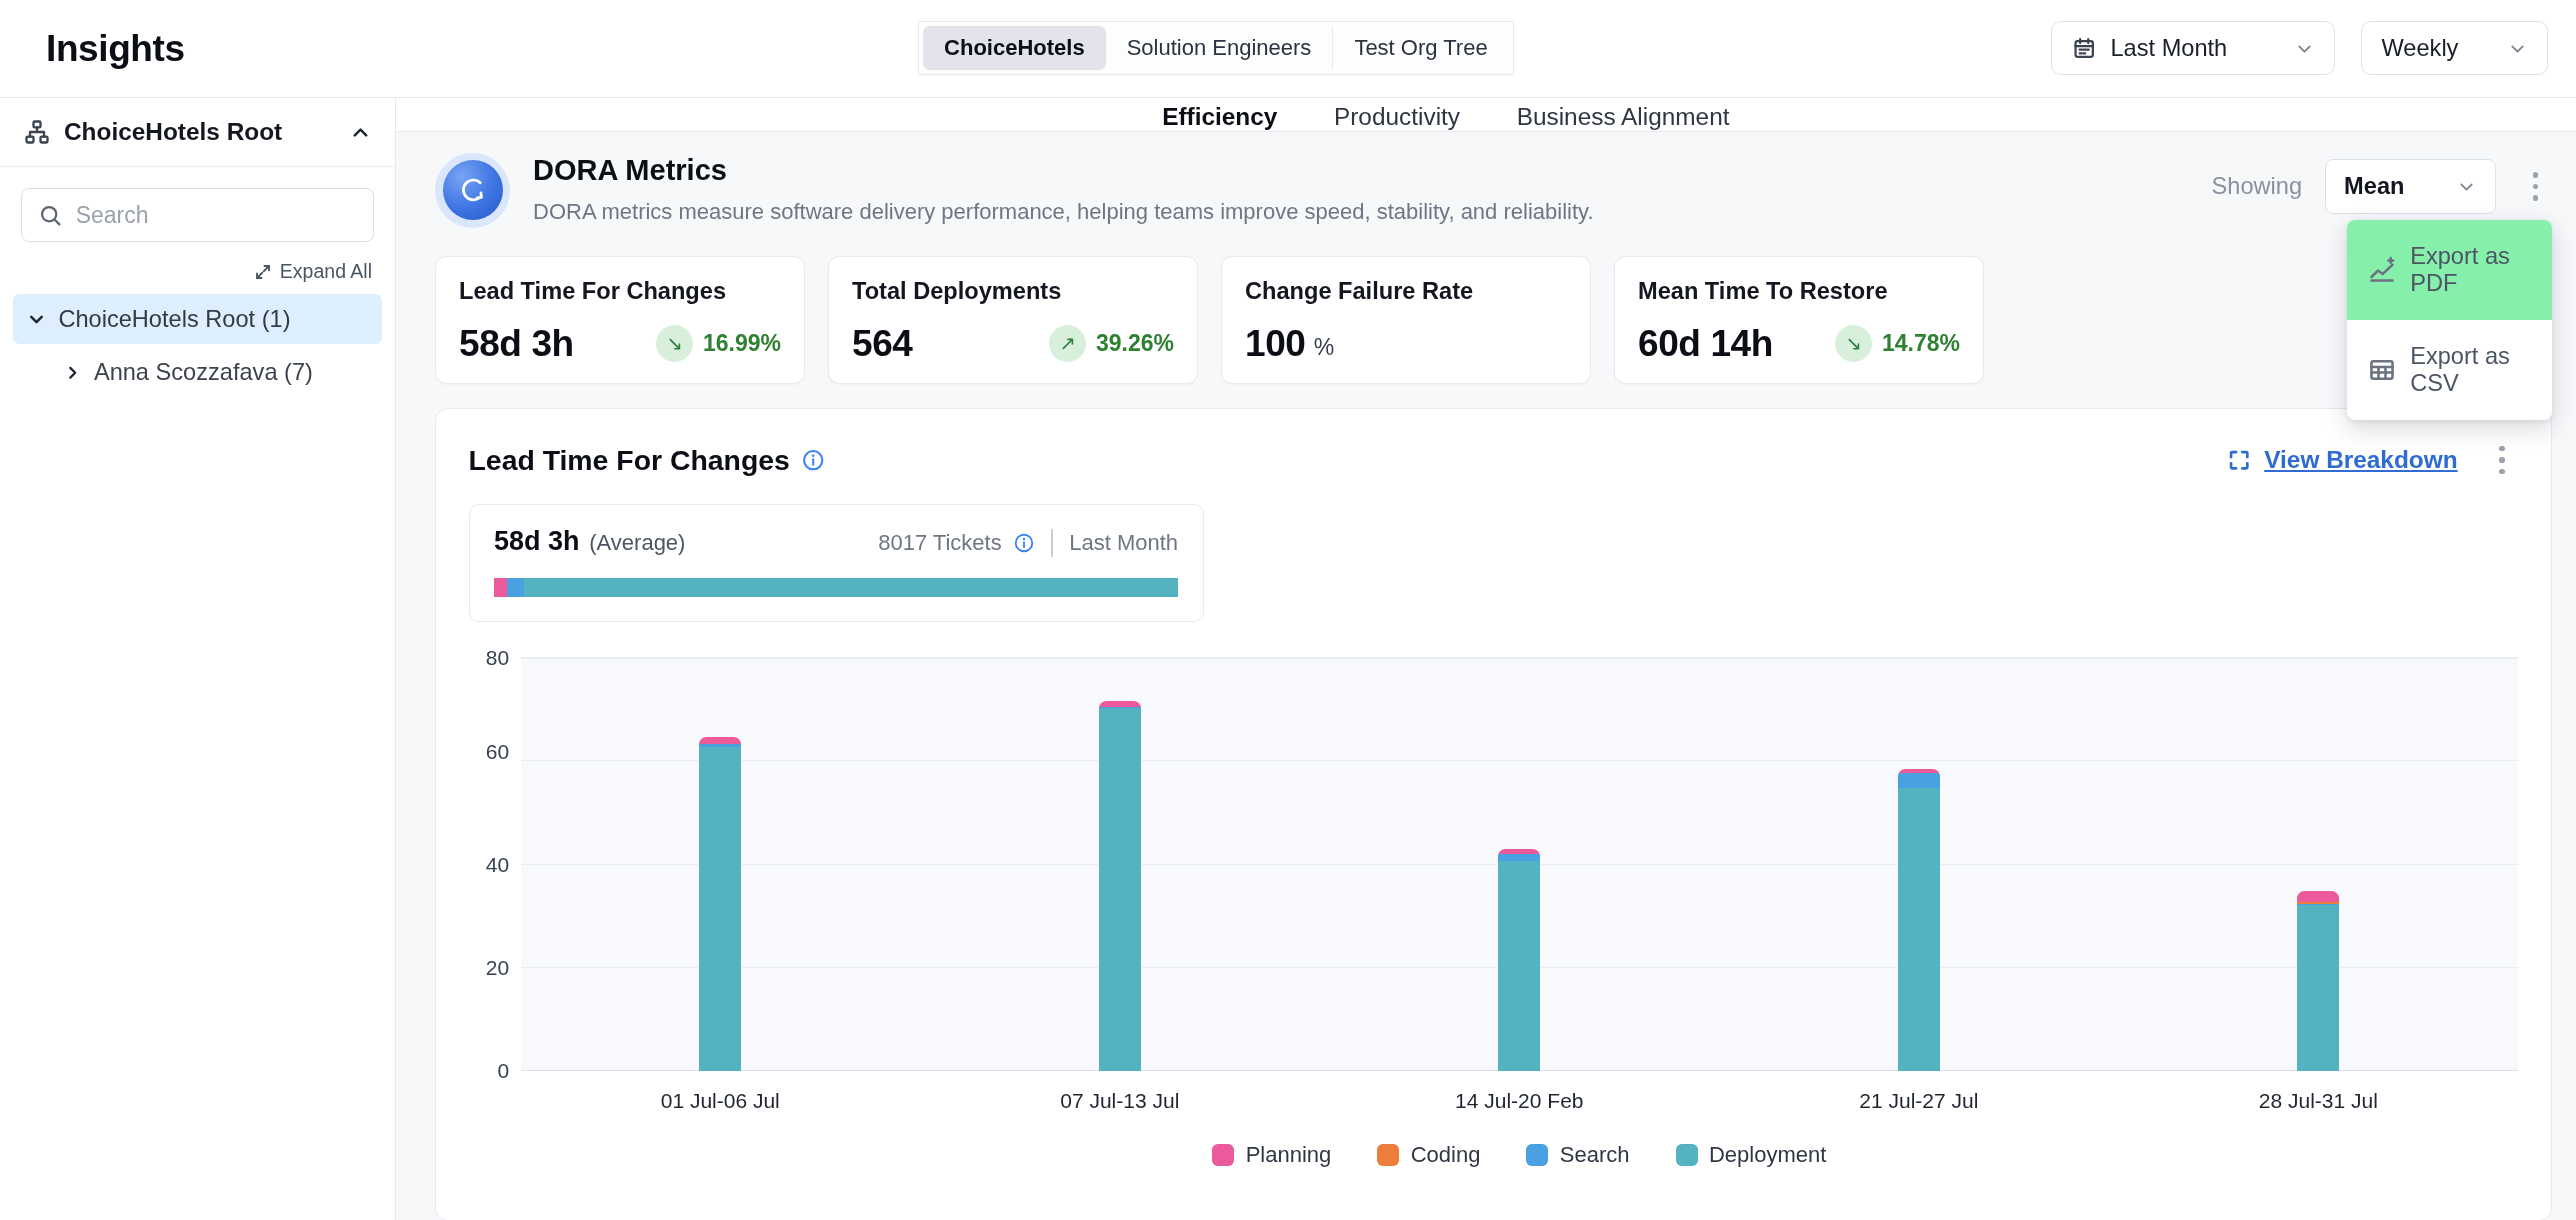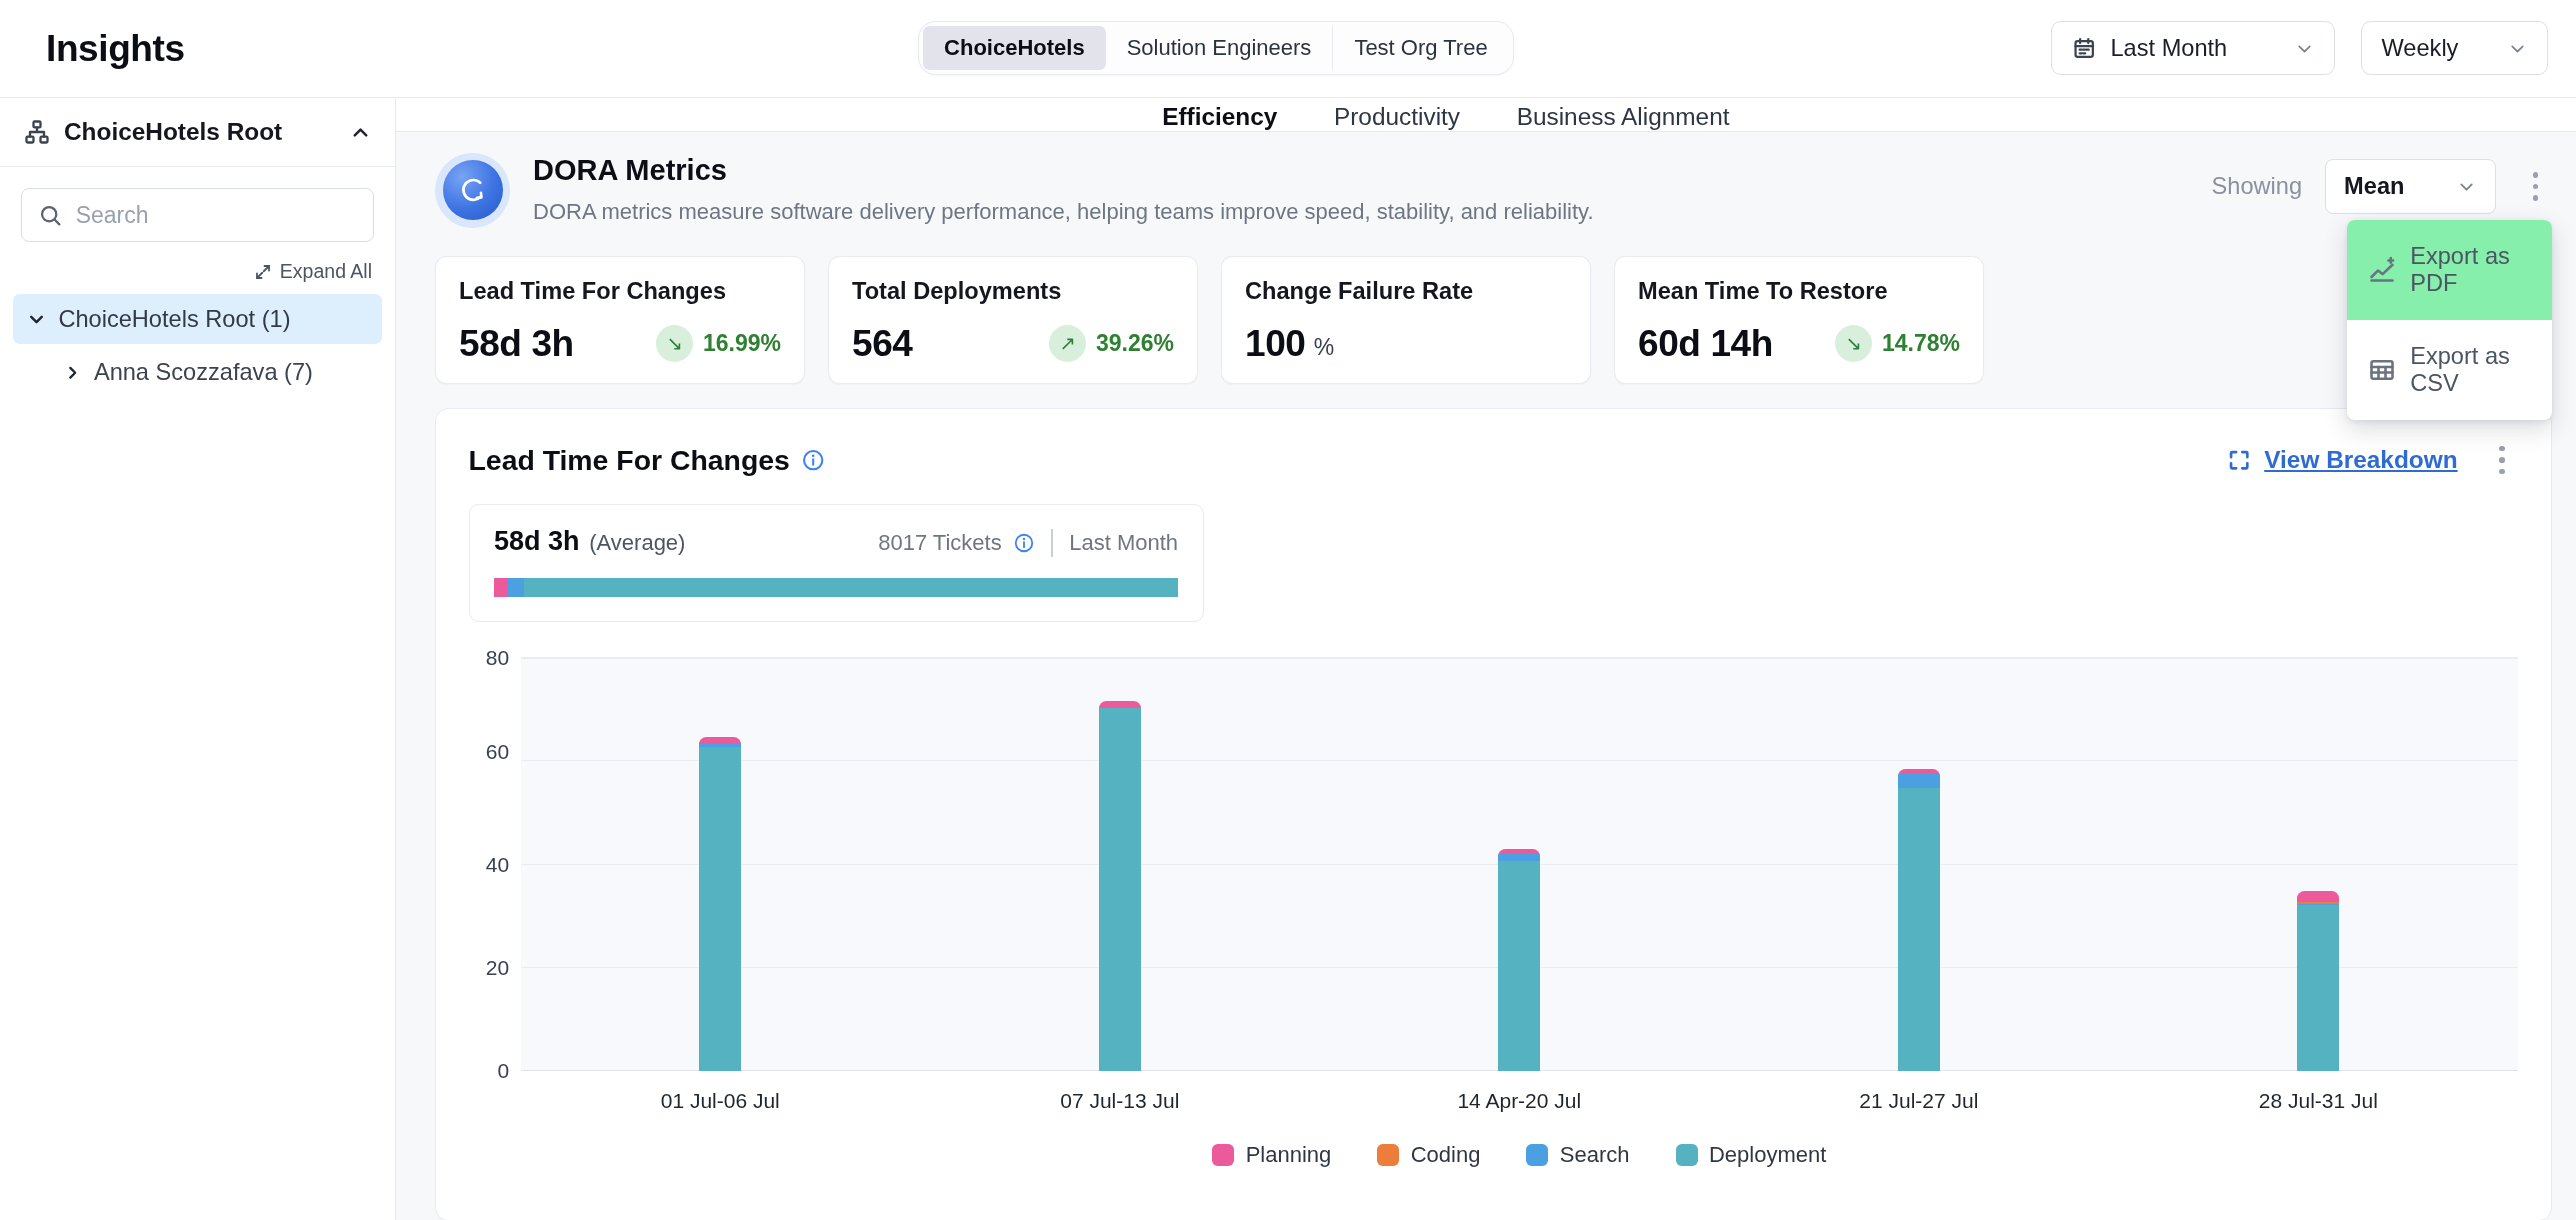--- a/index.html
+++ b/index.html
@@ -4,21 +4,21 @@
 <style>
   * { margin:0; padding:0; box-sizing:border-box; }
   html,body { width:2576px; height:1221px; overflow:hidden; background:#ffffff;
     font-family:"Liberation Sans", sans-serif; color:#14171f; }
 
   
   .topbar { position:relative; height:98px; background:#fff; border-bottom:0.8px solid #e7e9ee;
     display:flex; align-items:center; }
   .app-title { font-size:37px; font-weight:700; letter-spacing:-0.4px; padding-left:46px; color:#0b0e14; }
   .org-tabs { position:absolute; left:918px; top:21px; height:54px; display:flex; align-items:center;
-    background:#fdfdfe; border:1.6px solid #e8eaf0; border-radius:18px; padding:4.1px; box-shadow:0 0.8px 1.6px rgba(20,20,40,.04); }
+    background:#fdfdfe; border:1.6px solid #e8eaf0; border-radius:1px; padding:4.1px; box-shadow:0 0.8px 1.6px rgba(20,20,40,.04); }
   .org-tab { height:44px; display:flex; align-items:center; padding:0 21px; font-size:22px; color:#2b3340;
     border-radius:6.5px; cursor:pointer; white-space:nowrap; }
   .org-tab.active { background:#e3e3eb; font-weight:700; color:#0b0e14; }
   .org-tab.divided { border-left:1.6px solid #e8eaf0; border-radius:0 6.5px 6.5px 0; }
   .top-controls { position:absolute; right:28px; top:21px; display:flex; gap:26px; }
   .select-box { height:54px; background:#fff; border:1.6px solid #dcdfe8; border-radius:9.8px;
     display:flex; align-items:center; padding:0 19.5px; gap:14.6px; font-size:23.6px; color:#1a1f29; cursor:pointer; }
   .select-box .spacer { flex:1; }
   .sb-period { width:284px; }
   .sb-gran { width:187px; }
@@ -449,21 +449,21 @@
                       <div style="height: 1.8px; background: rgb(237, 125, 58);"></div>
                       <div style="height: 11.4px; background: rgb(236, 90, 156);"></div>
                     </div>
                   </div>
                 </div>
               </div>
           </div>
           <div class="x-labels">
               <div class="xl">01 Jul-06 Jul</div>
               <div class="xl">07 Jul-13 Jul</div>
-              <div class="xl">14 Apr-20 Jul</div>
+              <div class="xl">14 Jul-20 Feb</div>
               <div class="xl">21 Jul-27 Jul</div>
               <div class="xl">28 Jul-31 Jul</div>
             </div>
           <div class="legend">
               <div class="li">
                 <span class="sw" style="background: rgb(236, 90, 156);"></span>
                 <span>Planning</span>
               </div>
               <div class="li">
                 <span class="sw" style="background: rgb(237, 125, 58);"></span>

